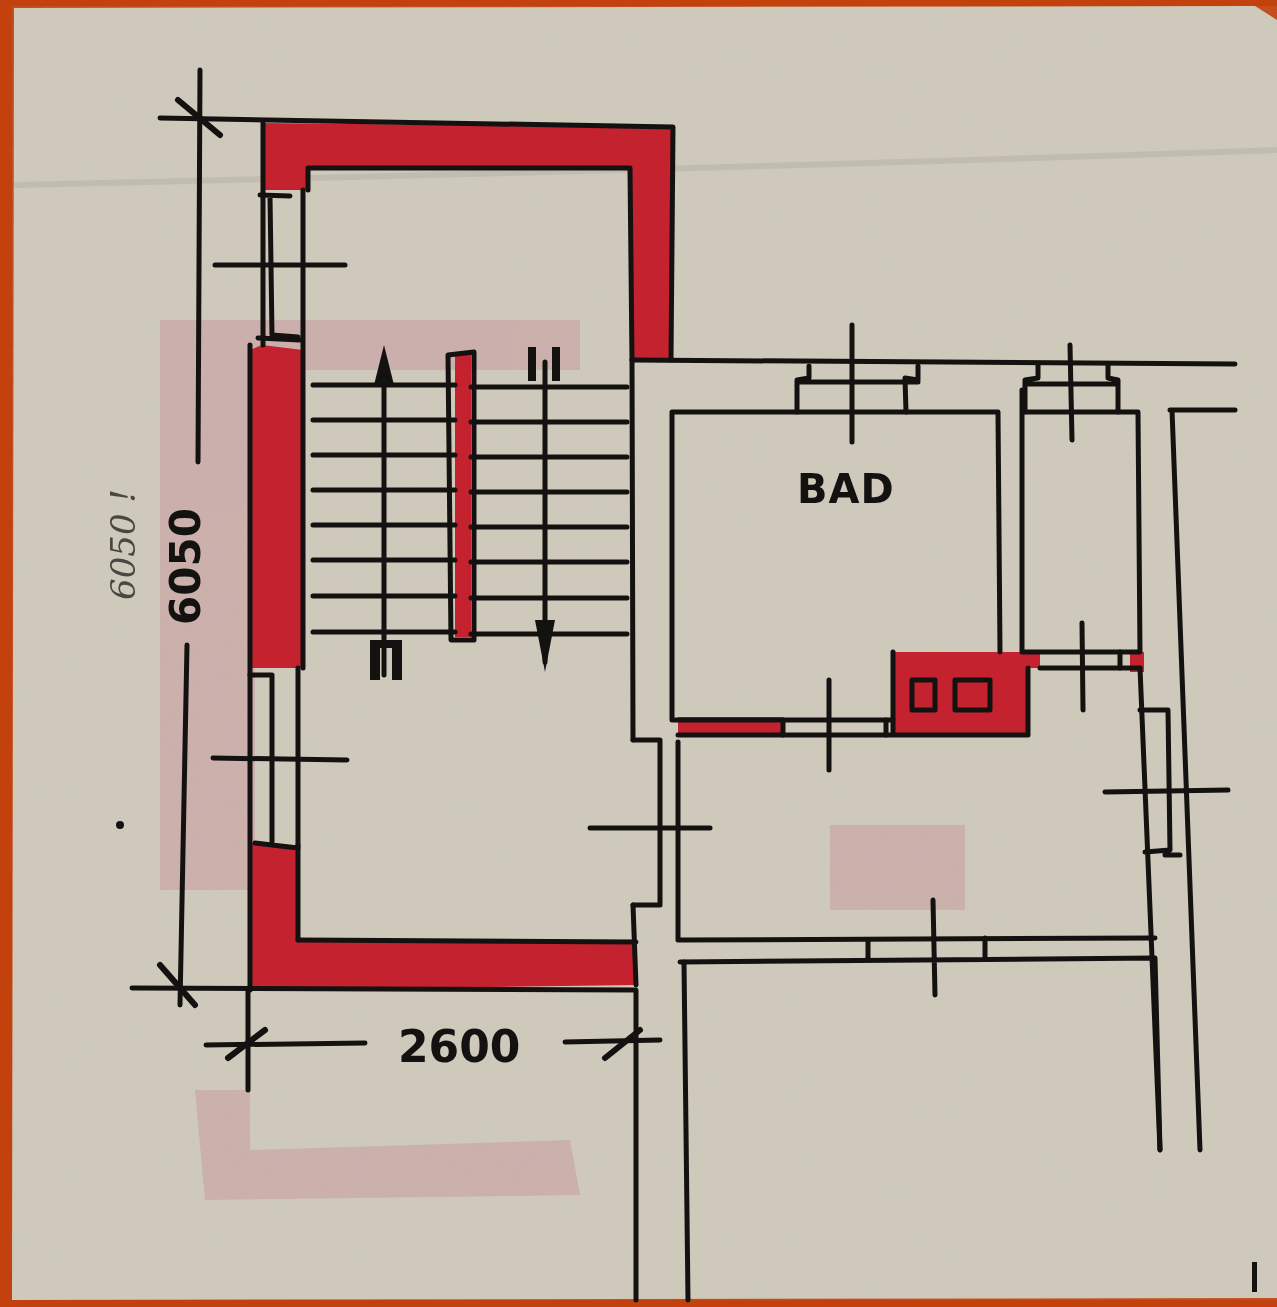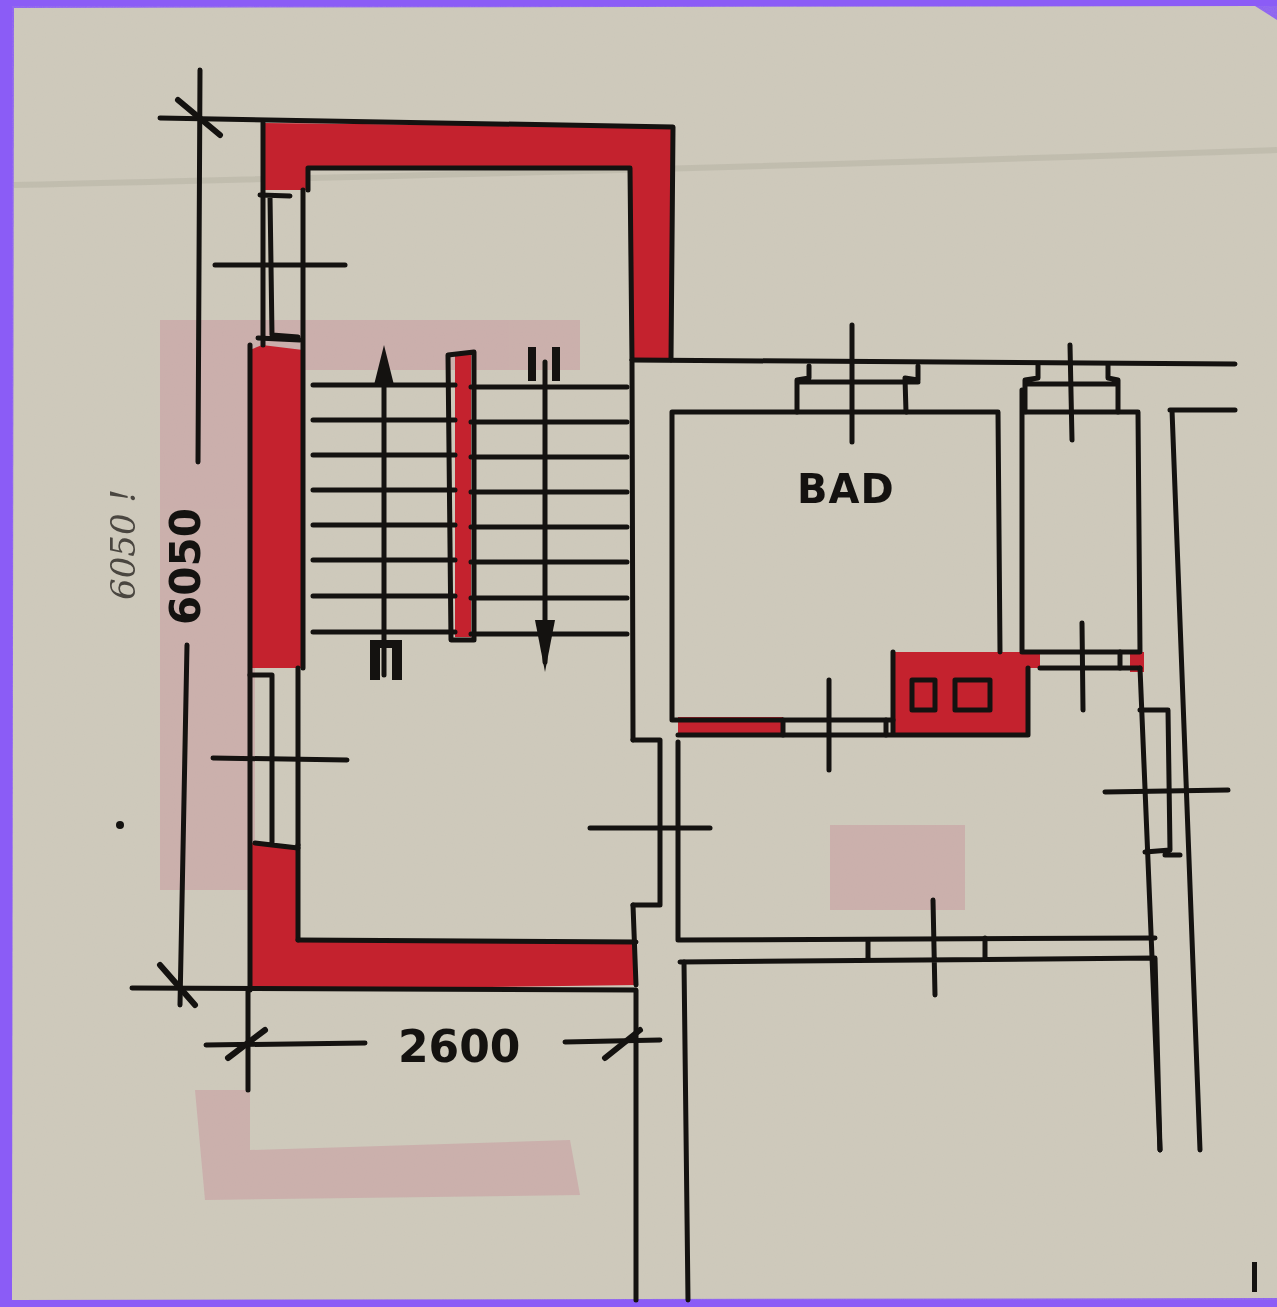--- a/index.html
+++ b/index.html
@@ -1,16 +1,16 @@
 <!DOCTYPE html>
 <html><head>
 <meta charset="utf-8">
 <style>
   html, body { margin: 0; padding: 0; background: #ffffff; }
-  .stage { position: relative; width: 1277px; height: 1307px; overflow: hidden; background: #8b5cf6; }
+  .stage { position: relative; width: 1277px; height: 1307px; overflow: hidden; background: #c2410c; }
   svg { position: absolute; left: 0; top: 0; display: block; }
   .ink { stroke: #141210; stroke-linecap: round; stroke-linejoin: round; fill: none; }
   .label { font-family: "DejaVu Sans", sans-serif; font-weight: bold; fill: #141210; }
   .pencil { font-family: "DejaVu Serif", serif; fill: #4a4640; font-style: italic; }
 </style>
 </head>
 <body>
 
 <div class="stage">
 <svg width="1277" height="1307" viewBox="0 0 1277 1307" xmlns="http://www.w3.org/2000/svg">

